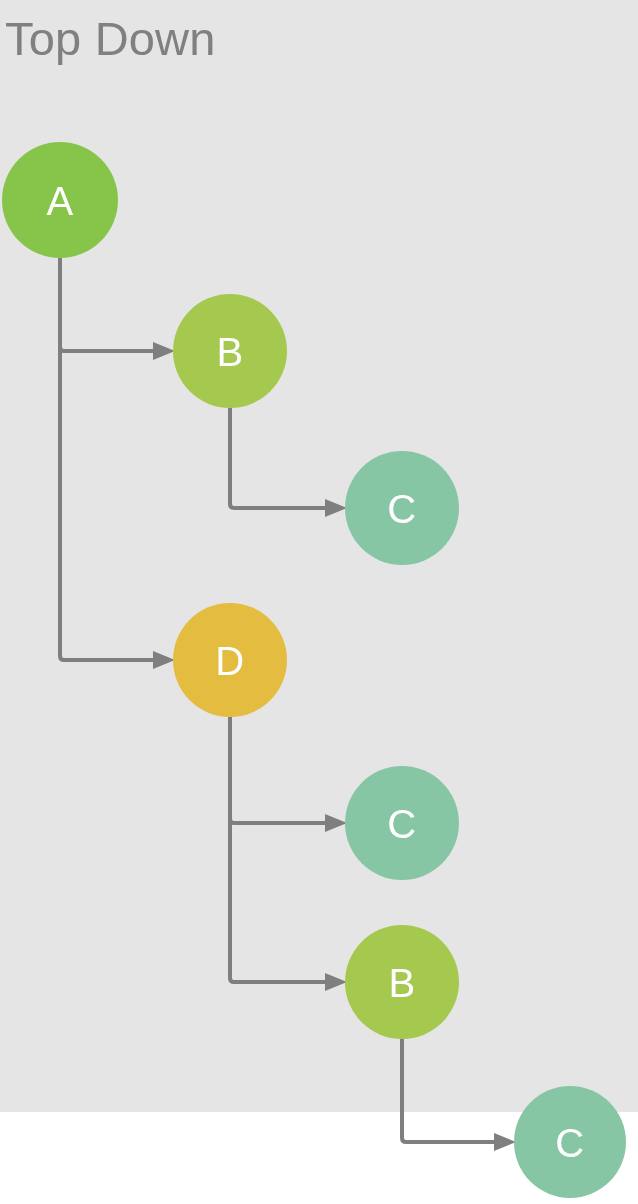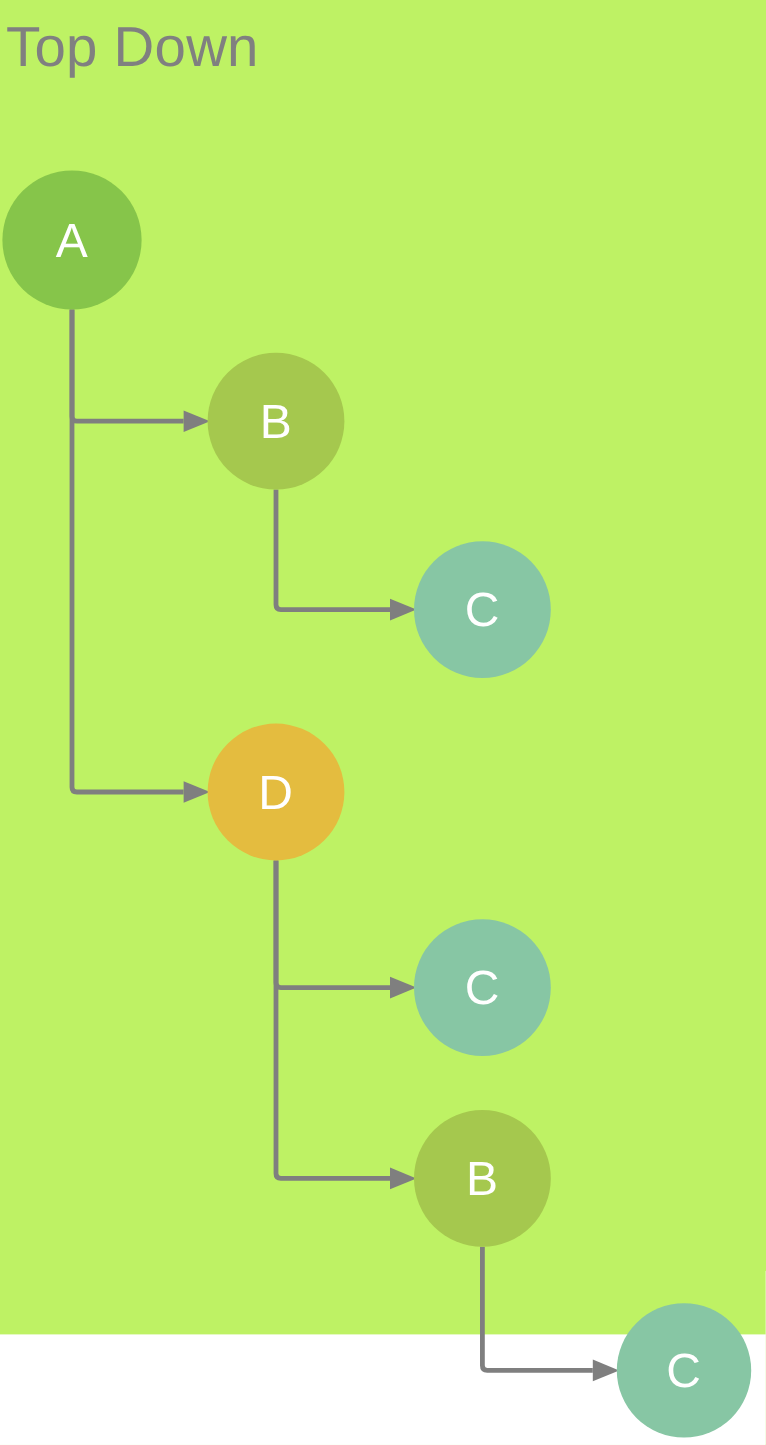--- a/index.html
+++ b/index.html
@@ -12,21 +12,21 @@
     width: 638px;
     height: 1204px;
     font-family: "Liberation Sans", sans-serif;
     overflow: hidden;
     position: relative;
   }
   #diagram-root {
     position: relative;
     width: 638px;
     height: 1112px;
-    background: #bef264;
+    background: #e5e5e5;
   }
   #diagram-title {
     position: absolute;
     left: 5px;
     top: 14px;
     font-family: "Liberation Sans", sans-serif;
     font-size: 47px;
     font-weight: 300;
     letter-spacing: 0.2px;
     color: #808080;

